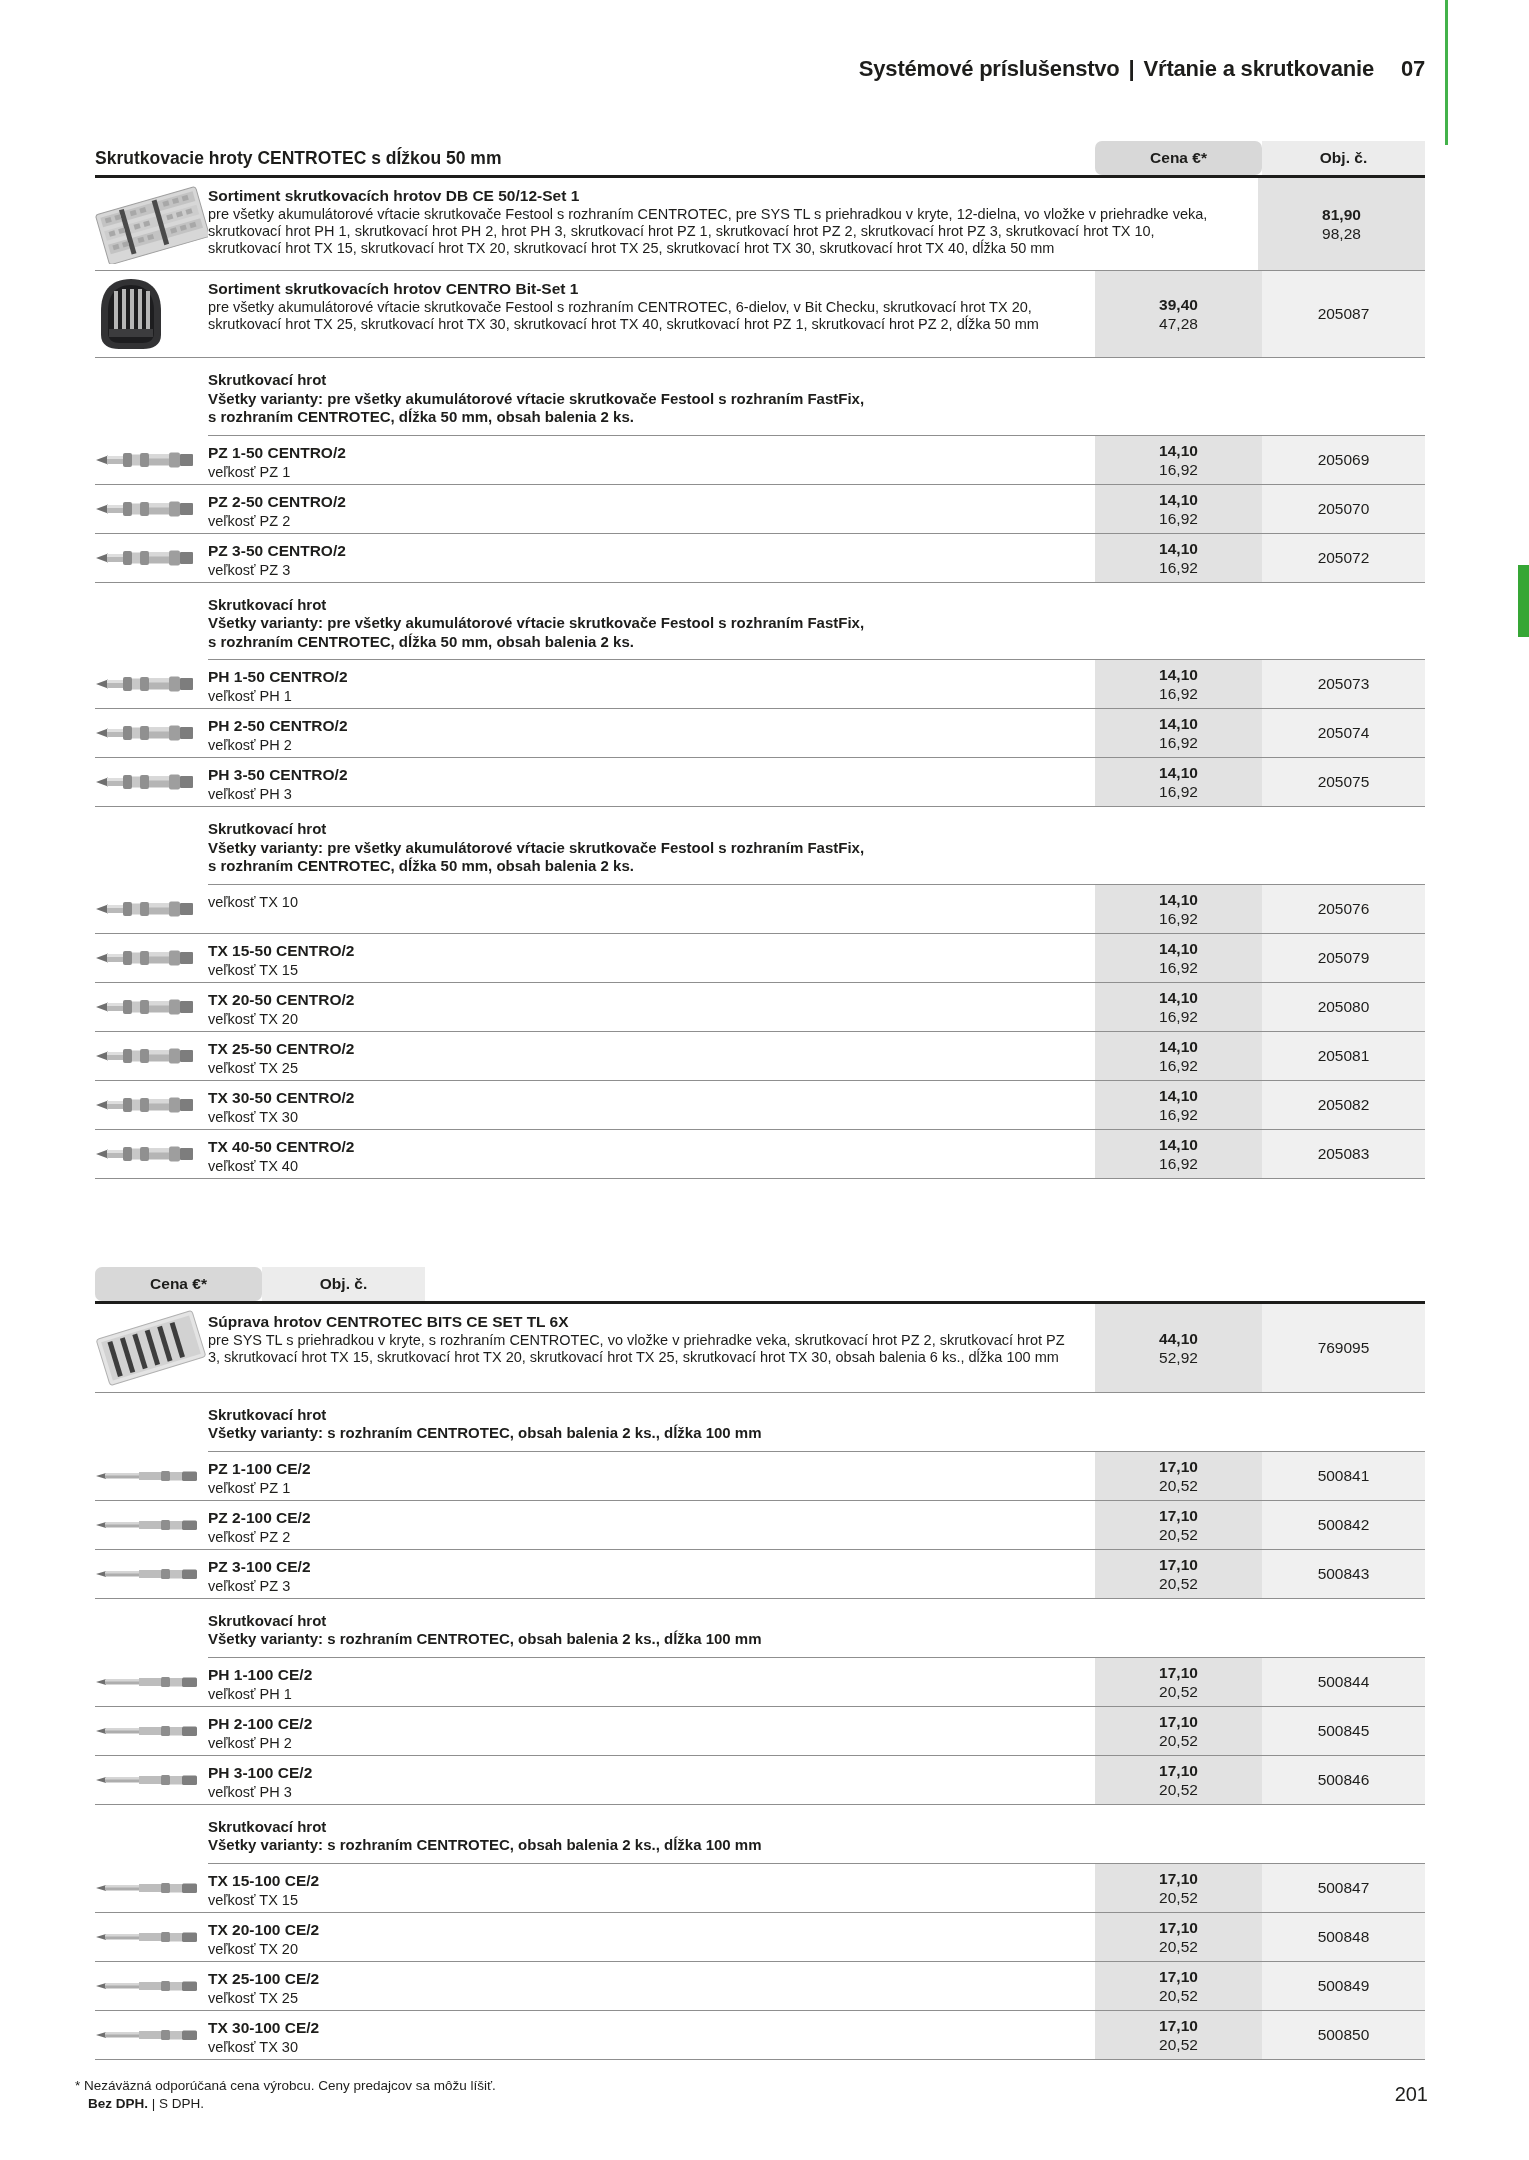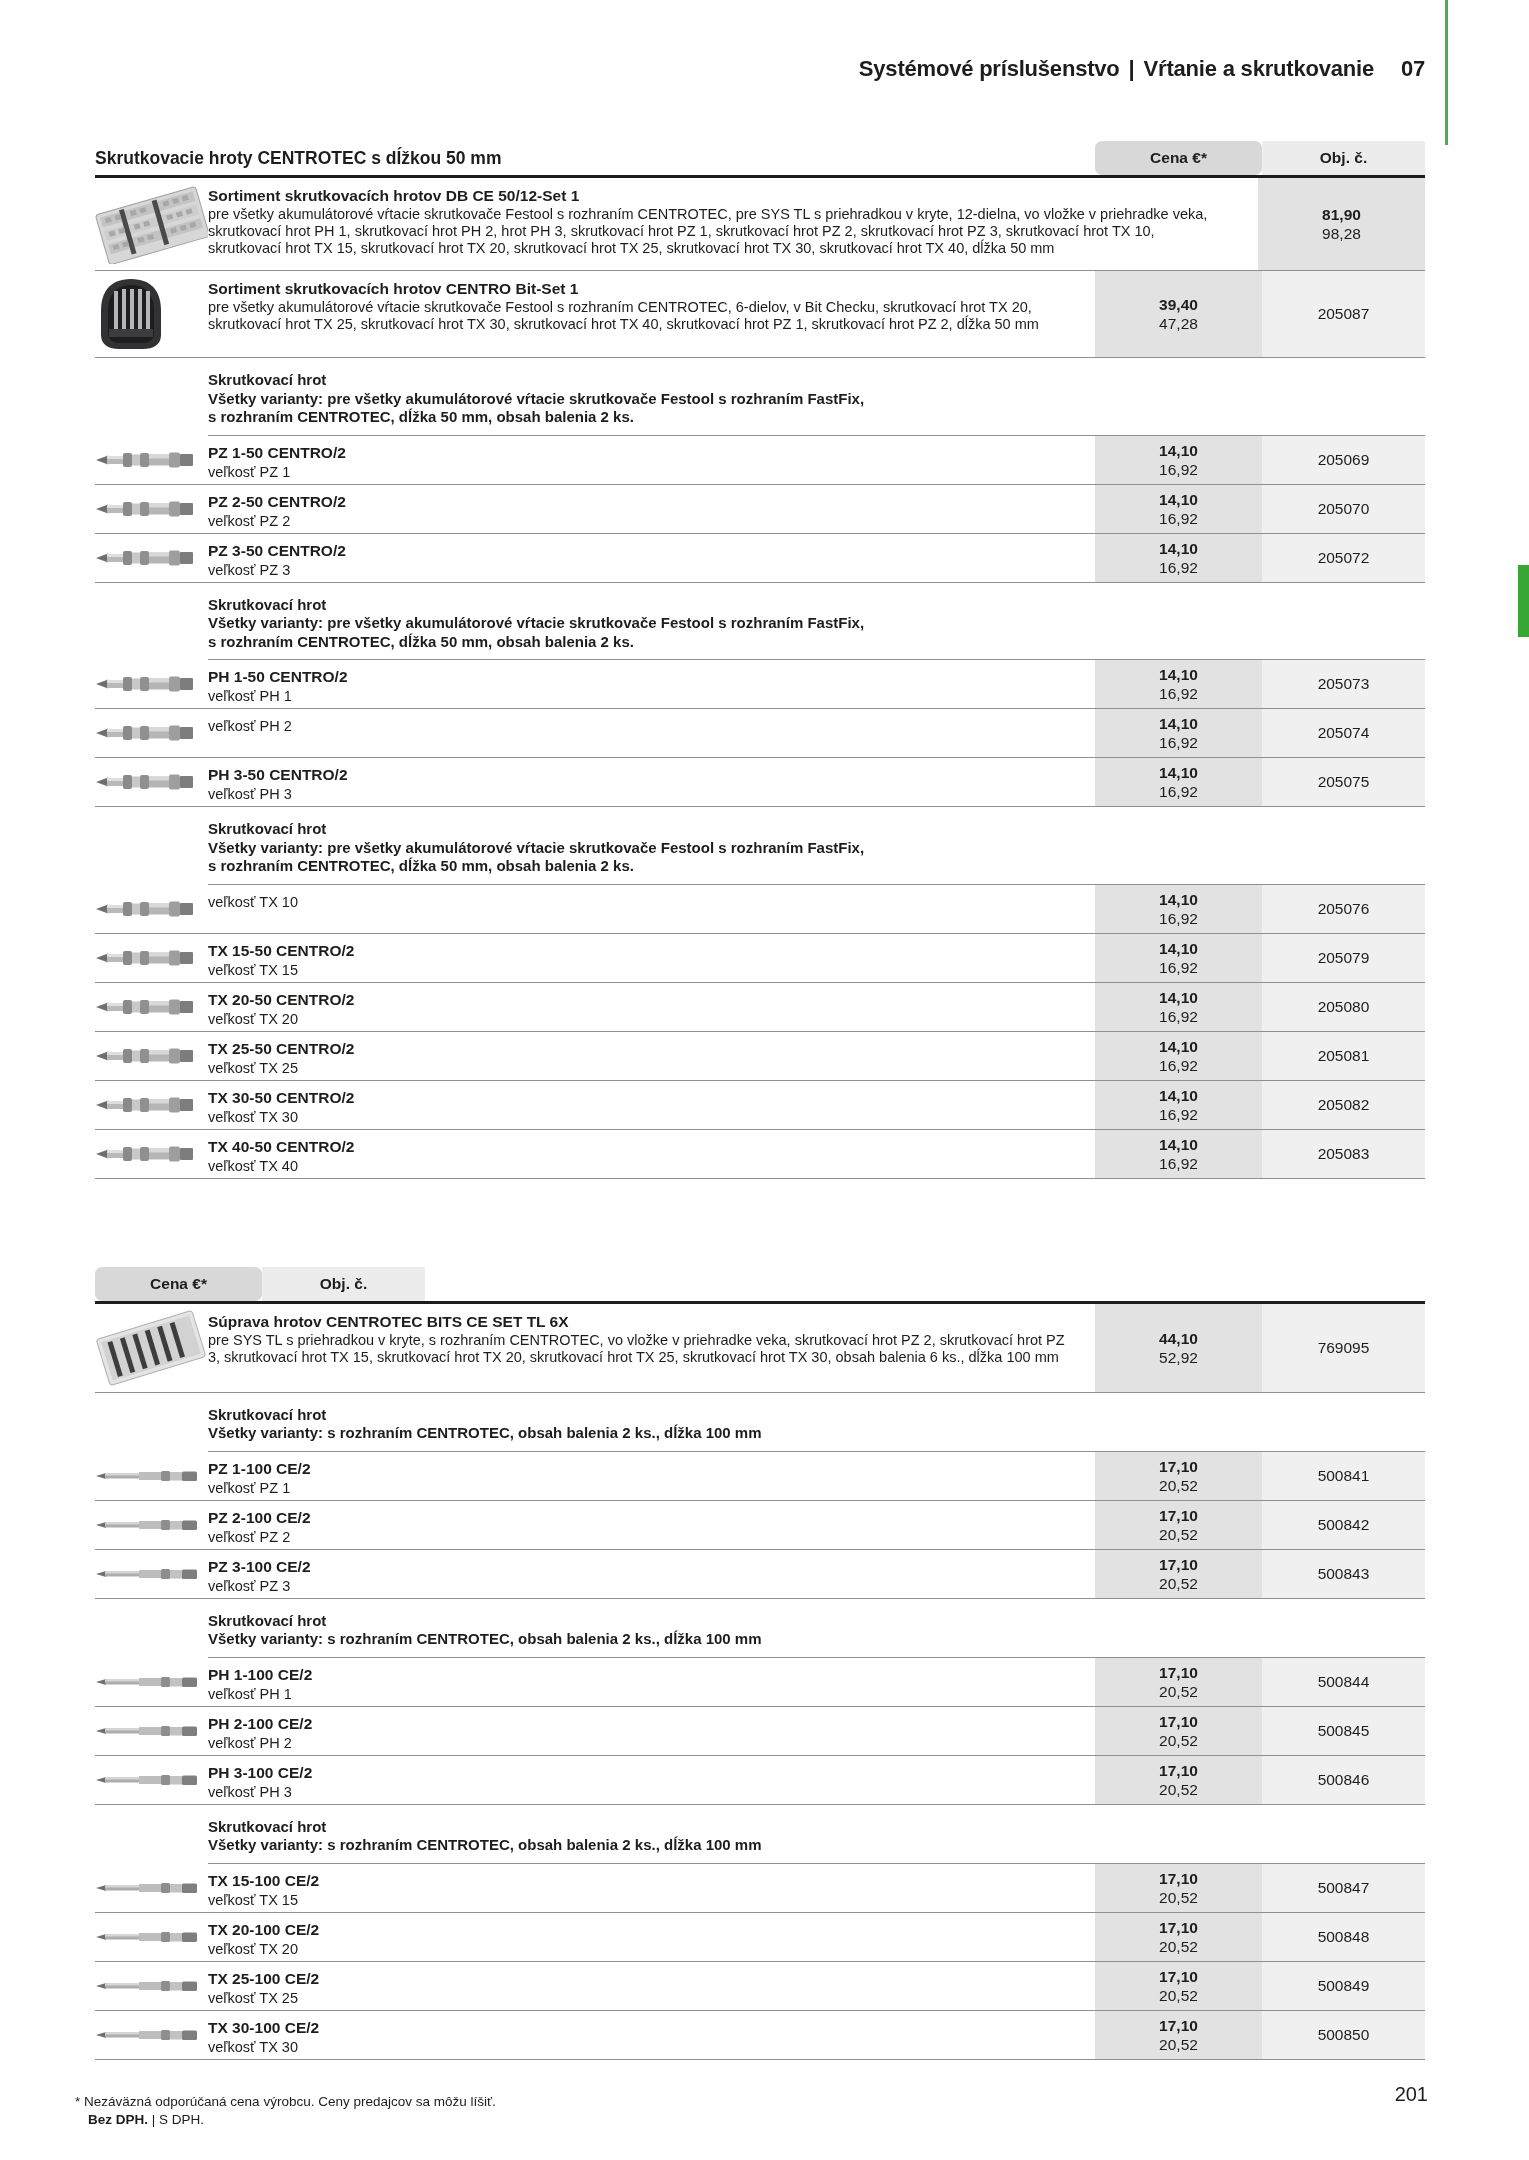--- a/index.html
+++ b/index.html
@@ -45,21 +45,21 @@
   .product-row .img-col{padding:6px 0;}
 
   .variant-row{height:48px;}
   .variant-row .txt-col{padding-top:7px;}
 
   
   .section-row{margin-left:113px;border-bottom:1px solid #8f8f8f;
                padding:13px 0 8px 0;font-weight:bold;font-size:15px;line-height:18.5px;}
 
   
-  .page-footer{position:absolute;left:75px;top:2077px;font-size:13.5px;line-height:18px;margin-top:16px;}
+  .page-footer{position:absolute;left:75px;top:2077px;font-size:13.5px;line-height:18px;}
   .foot-tax{margin-left:13px;}
   .foot-tax .b{font-weight:bold;}
   .page-number{position:absolute;right:101px;top:2083px;font-size:20px;}
 
   svg{display:block;}
 </style>
 </head>
 <body>
 
 <div class="page">
@@ -267,20 +267,21 @@
               <rect x="28" y="5" width="9" height="14" rx="2" fill="#8a8a8a"></rect>
               <rect x="37" y="6.5" width="8" height="11" fill="#c8c8c8"></rect>
               <rect x="45" y="5" width="9" height="14" rx="2" fill="#909090"></rect>
               <rect x="54" y="6.5" width="20" height="11" fill="#b5b5b5"></rect>
               <rect x="54" y="6.5" width="20" height="4" fill="#d8d8d8"></rect>
               <rect x="74" y="4.5" width="11" height="15" rx="2" fill="#9e9e9e"></rect>
               <rect x="85" y="6" width="13" height="12" rx="1" fill="#7d7d7d"></rect>
             </svg>
           </div>
           <div class="txt-col">
+            <div class="item-name">PH 2-50 CENTRO/2</div>
             <div class="item-size">veľkosť PH 2</div>
           </div>
           <div class="price-col">
             <div class="price-excl">14,10</div>
             <div class="price-incl">16,92</div>
           </div>
           <div class="order-col">205074</div>
         </div>
         <div class="row variant-row">
           <div class="img-col">

